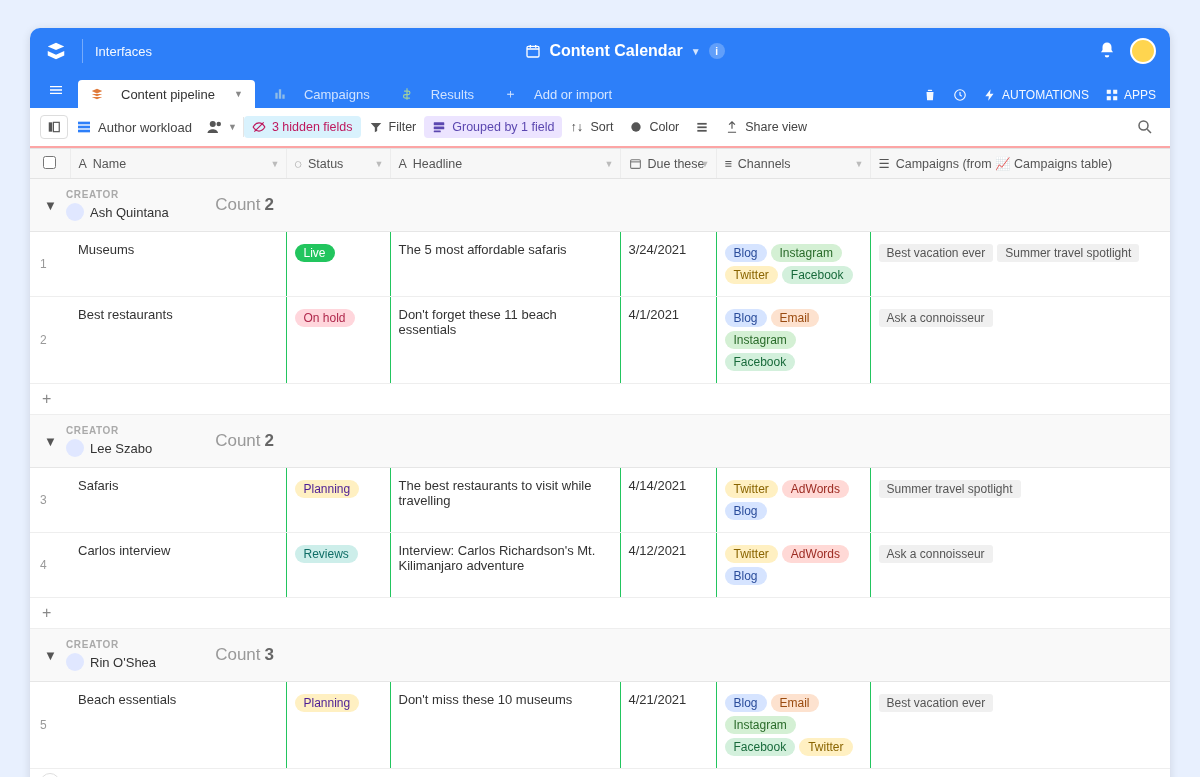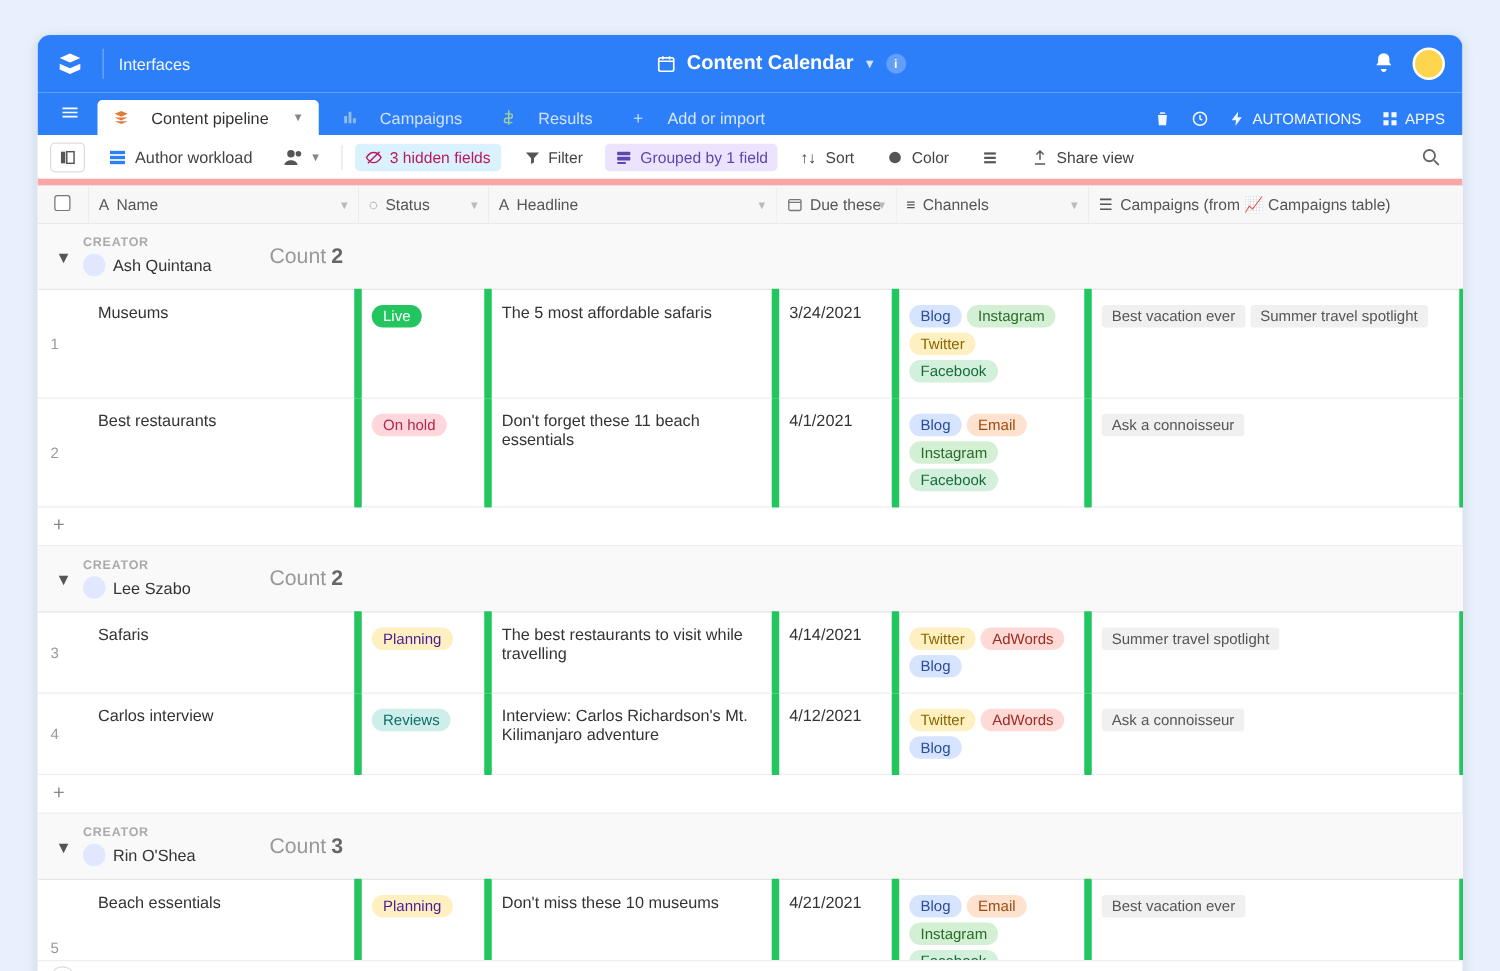--- a/index.html
+++ b/index.html
@@ -23,21 +23,21 @@
   .menu-btn { width:24px; height:24px; margin-right:4px; margin-bottom:6px; display:flex; align-items:center; justify-content:center; color:#fff; border-radius:3px; }
   .tab { height:28px; display:flex; align-items:center; gap:17px; padding:0 12px; color:#cfe2ff; font-size:13px; border-radius:4px 4px 0 0; cursor:pointer; }
   .tab.active { background:#fff; color:#333; }
   .tab .ticon { width:14px; height:14px; display:inline-flex; }
   .tab .caret { font-size:9px; color:#888; margin-left:2px; }
   .tab.add { color:#d6e6ff; }
   .tabbar .spacer { flex:1; }
   .tabright { display:flex; align-items:center; gap:16px; color:#fff; font-size:12px; margin-bottom:6px; }
   .tabright .item { display:flex; align-items:center; gap:5px; cursor:pointer; opacity:.95; }
   
-  .toolbar { display:flex; align-items:center; gap:10px; height:40px; padding:0 10px; border-bottom:5px solid #fca5a5; }
+  .toolbar { display:flex; align-items:center; height:40px; padding:0 10px; border-bottom:2px solid #fca5a5; }
   .sq { width:28px; height:24px; border:1px solid #ddd; border-radius:4px; display:flex; align-items:center; justify-content:center; cursor:pointer; }
   .sq svg { width:14px; height:14px; fill:#555; }
   .view { display:flex; align-items:center; gap:6px; padding:3px 8px; border-radius:4px; cursor:pointer; }
   .view .grid { width:16px; height:16px; }
   .view .name { font-weight:500; color:#444; }
   .people { display:flex; align-items:center; gap:4px; padding:2px 6px; cursor:pointer; color:#555; }
   .chip { display:flex; align-items:center; gap:6px; padding:4px 8px; border-radius:4px; font-size:12.5px; color:#444; cursor:pointer; }
   .chip svg, .chip .i { width:14px; height:14px; }
   .chip.hidden { background:#d9f2fd; color:#be185d; }
   .chip.group  { background:#ece4ff; color:#5b47b0; }
@@ -71,21 +71,21 @@
   .c-instagram { background:#d4f0d4; color:#2a6b2a; }
   .c-twitter { background:#fff0c2; color:#8a6500; }
   .c-facebook { background:#d3f0dc; color:#186a3b; }
   .c-email { background:#fde2cf; color:#9a4b10; }
   .c-adwords { background:#ffd9d6; color:#9c2b22; }
   
   .s-live { background:#22c55e; color:#fff; }
   .s-onhold { background:#ffd6dc; color:#b0284c; }
   .s-planning { background:#fff0c2; color:#4c1d95; }
   .s-reviews { background:#cdeeea; color:#0f6d66; }
-  .colborder td:not(.numcell) { border-right:6px solid #22c55e; }
+  .colborder td:not(.numcell) { border-right:1px solid #22c55e; }
   th+th { border-left:1px solid #ececec; }
   
   col.c0{width:40px} col.c1{width:216px} col.c2{width:104px} col.c3{width:230px} col.c4{width:96px} col.c5{width:154px} col.c6{width:300px}
 </style>
 </head>
 <body>
 
 <div class="stage">
  <div class="window">
 

